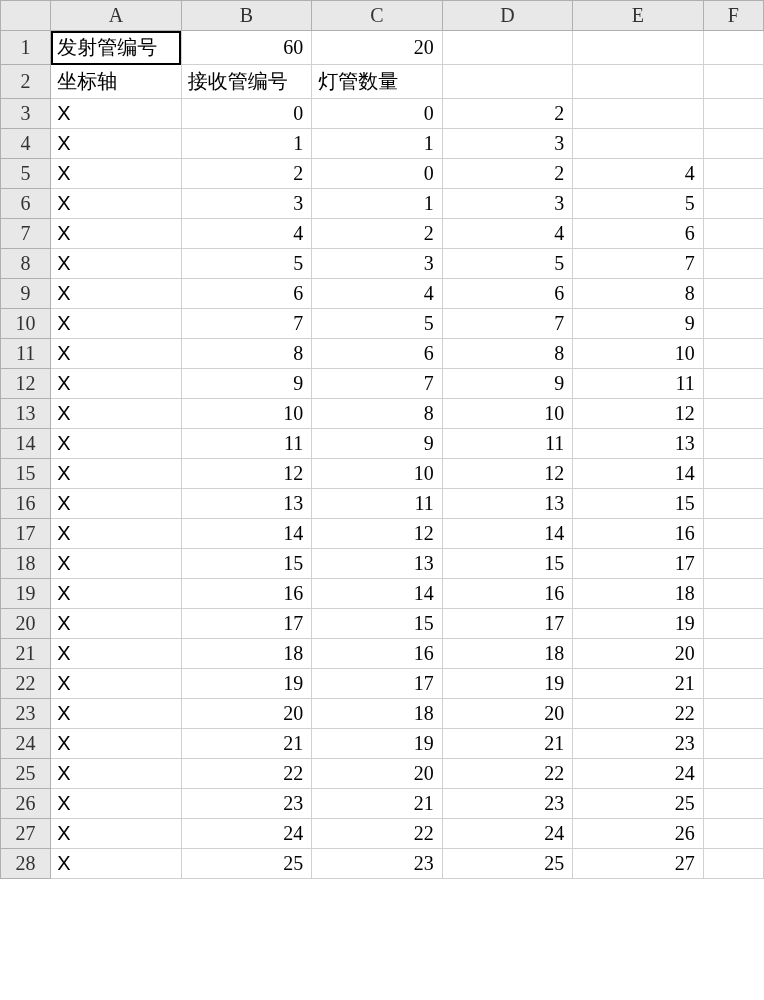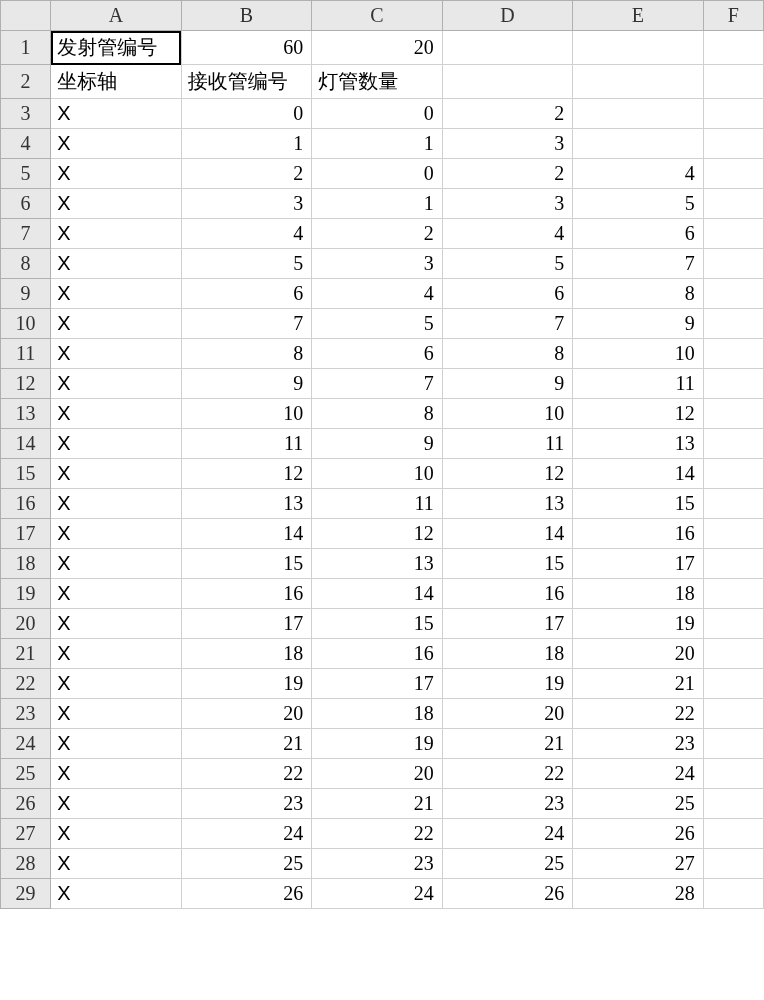--- a/index.html
+++ b/index.html
@@ -331,23 +331,14 @@
       </tr>
       <tr>
         <th class="row-header">28</th>
         <td class="cell col-A text">X</td>
         <td class="cell col-B num">25</td>
         <td class="cell col-C num">23</td>
         <td class="cell col-D num">25</td>
         <td class="cell col-E num">27</td>
         <td class="cell col-F text"></td>
       </tr>
-      <tr>
-        <th class="row-header">29</th>
-        <td class="cell col-A text">X</td>
-        <td class="cell col-B num">26</td>
-        <td class="cell col-C num">24</td>
-        <td class="cell col-D num">26</td>
-        <td class="cell col-E num">28</td>
-        <td class="cell col-F text"></td>
-      </tr>
     </tbody>
 </table>
 
 </body></html>

